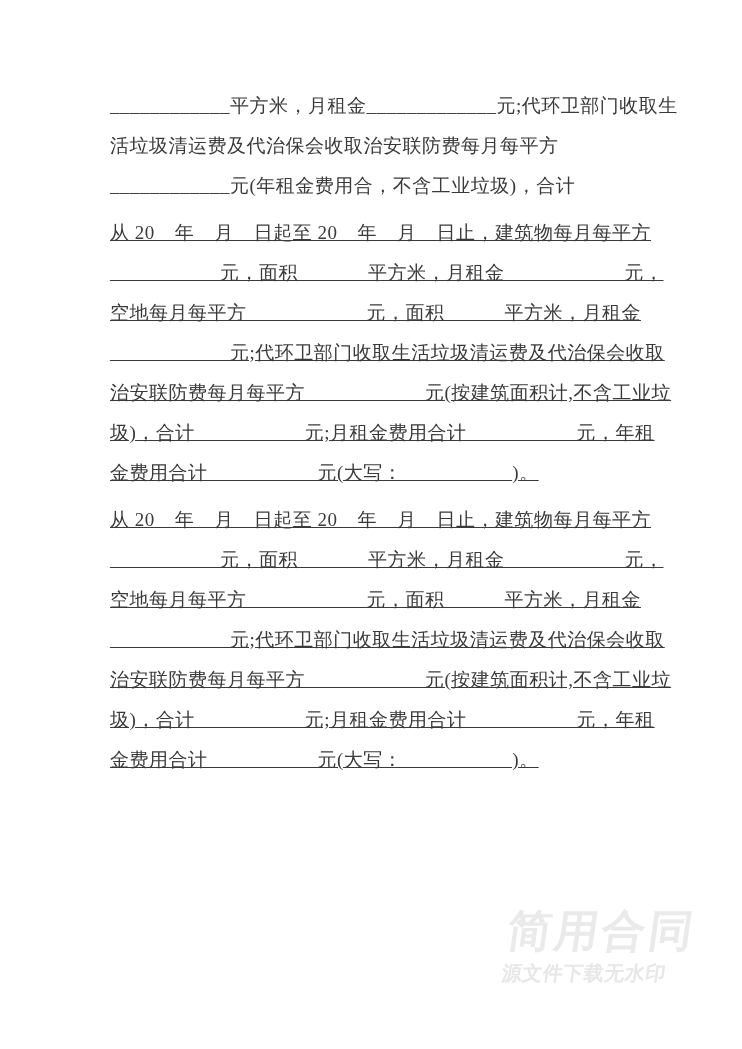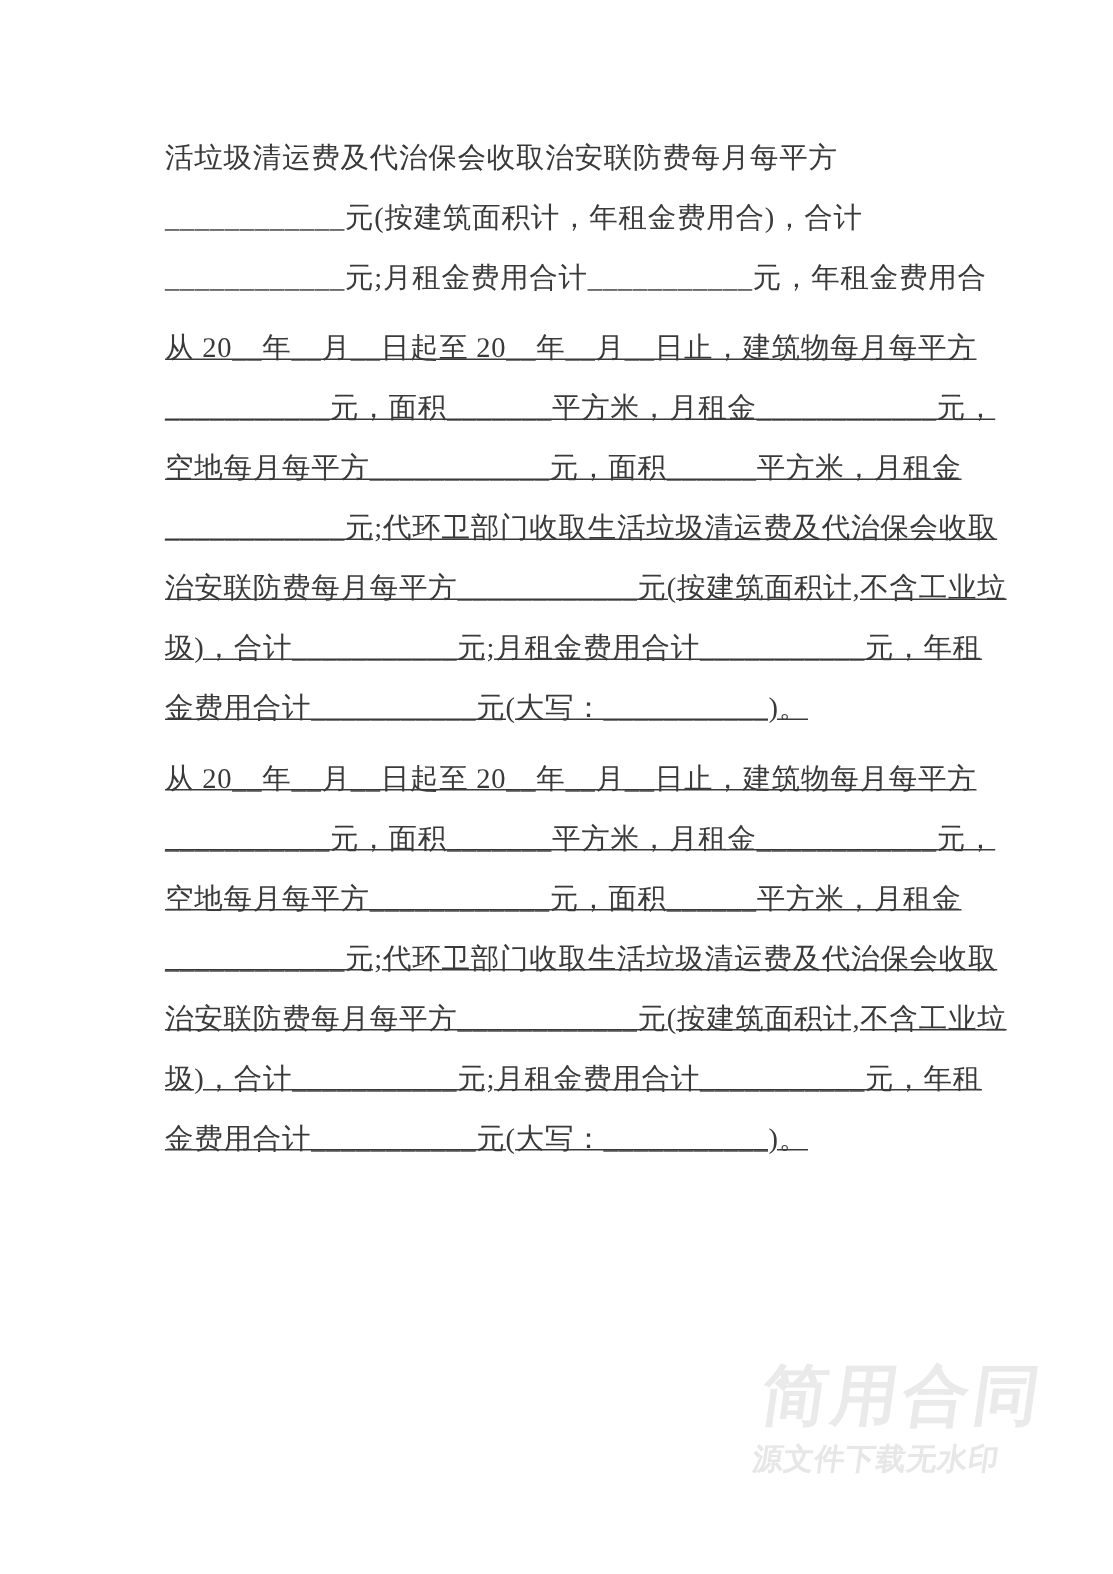--- a/index.html
+++ b/index.html
@@ -54,23 +54,23 @@
   }
 </style>
 </head>
 <body>
 
 <div class="page">
 
   <div class="doc-body">
 
     <div class="para">
+      <div class="line">____________平方米，月租金_____________元;代环卫部门收取生</div>
       <div class="line">活垃圾清运费及代治保会收取治安联防费每月每平方</div>
-      <div class="line">____________元(按建筑面积计，年租金费用合)，合计</div>
-      <div class="line">____________元;月租金费用合计___________元，年租金费用合</div>
+      <div class="line">____________元(年租金费用合，不含工业垃圾)，合计</div>
     </div>
 
     <div class="para">
       <div class="line">从 20__年__月__日起至 20__年__月__日止，建筑物每月每平方</div>
       <div class="line">___________元，面积_______平方米，月租金____________元，</div>
       <div class="line">空地每月每平方____________元，面积______平方米，月租金</div>
       <div class="line">____________元;代环卫部门收取生活垃圾清运费及代治保会收取</div>
       <div class="line">治安联防费每月每平方____________元(按建筑面积计,不含工业垃</div>
       <div class="line">圾)，合计___________元;月租金费用合计___________元，年租</div>
       <div class="line">金费用合计___________元(大写：___________)。</div>

